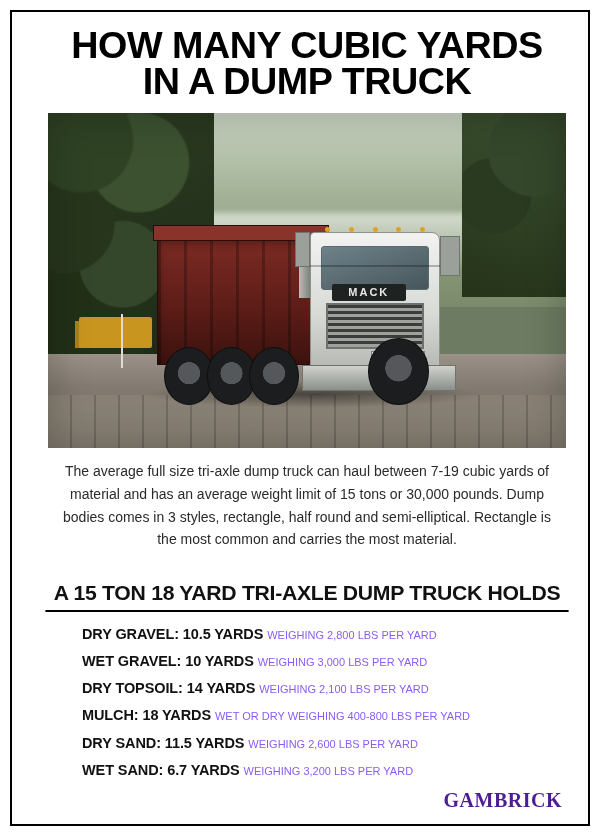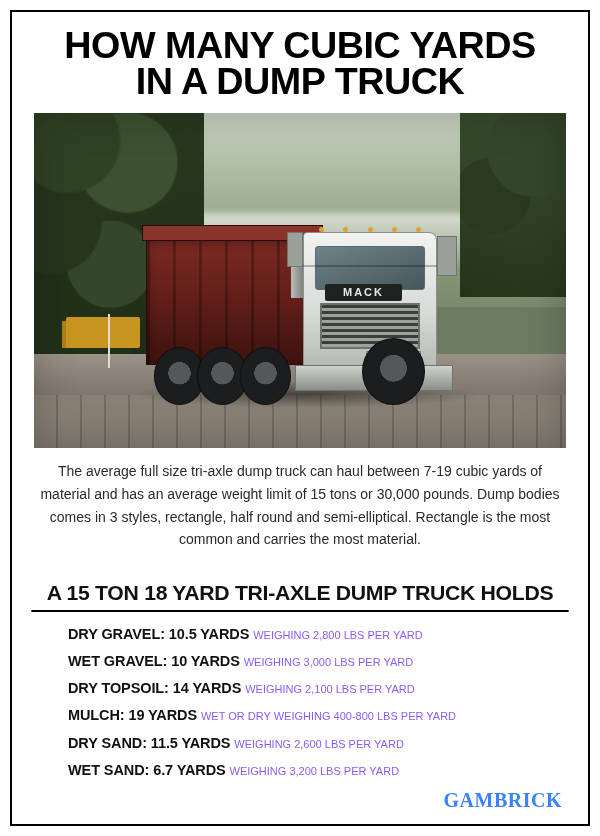--- a/index.html
+++ b/index.html
@@ -16,21 +16,21 @@
   .page {
     position: relative;
     width: 600px; height: 836px;
     background: #ffffff;
     padding: 10px;
   }
   .frame {
     position: relative;
     width: 100%; height: 100%;
     border: 2px solid #000;
-    padding: 16px 22px 10px 22px;
+    padding: 16px 22px 10px 36px;
     display: flex;
     flex-direction: column;
   }
   
   .title {
     text-align: center;
     font-family: "Liberation Sans", sans-serif;
     font-weight: bold;
     font-size: 37px;
     line-height: 0.98;
@@ -258,21 +258,21 @@
   
   .brand {
     margin-top: auto;
     text-align: right;
     padding-right: 4px;
     padding-bottom: 2px;
     font-family: "Liberation Serif", serif;
     font-weight: bold;
     font-size: 20px;
     letter-spacing: 0.5px;
-    color: #3b82f6;
+    color: #4c1d95;
   }
 </style>
 </head>
 <body>
 
 <div class="page">
   <div class="frame">
 
     <div class="title">
       <span class="line line1">HOW MANY CUBIC YARDS</span>
@@ -332,21 +332,21 @@
       </div>
       <div class="row">
         <span class="strong">WET GRAVEL: 10 YARDS</span>
         <span class="rest">WEIGHING 3,000 LBS PER YARD</span>
       </div>
       <div class="row">
         <span class="strong">DRY TOPSOIL: 14 YARDS</span>
         <span class="rest">WEIGHING 2,100 LBS PER YARD</span>
       </div>
       <div class="row">
-        <span class="strong">MULCH: 19 YARDS</span>
+        <span class="strong">MULCH: 18 YARDS</span>
         <span class="rest">WET OR DRY WEIGHING 400-800 LBS PER YARD</span>
       </div>
       <div class="row">
         <span class="strong">DRY SAND: 11.5 YARDS</span>
         <span class="rest">WEIGHING 2,600 LBS PER YARD</span>
       </div>
       <div class="row">
         <span class="strong">WET SAND: 6.7 YARDS</span>
         <span class="rest">WEIGHING 3,200 LBS PER YARD</span>
       </div>

